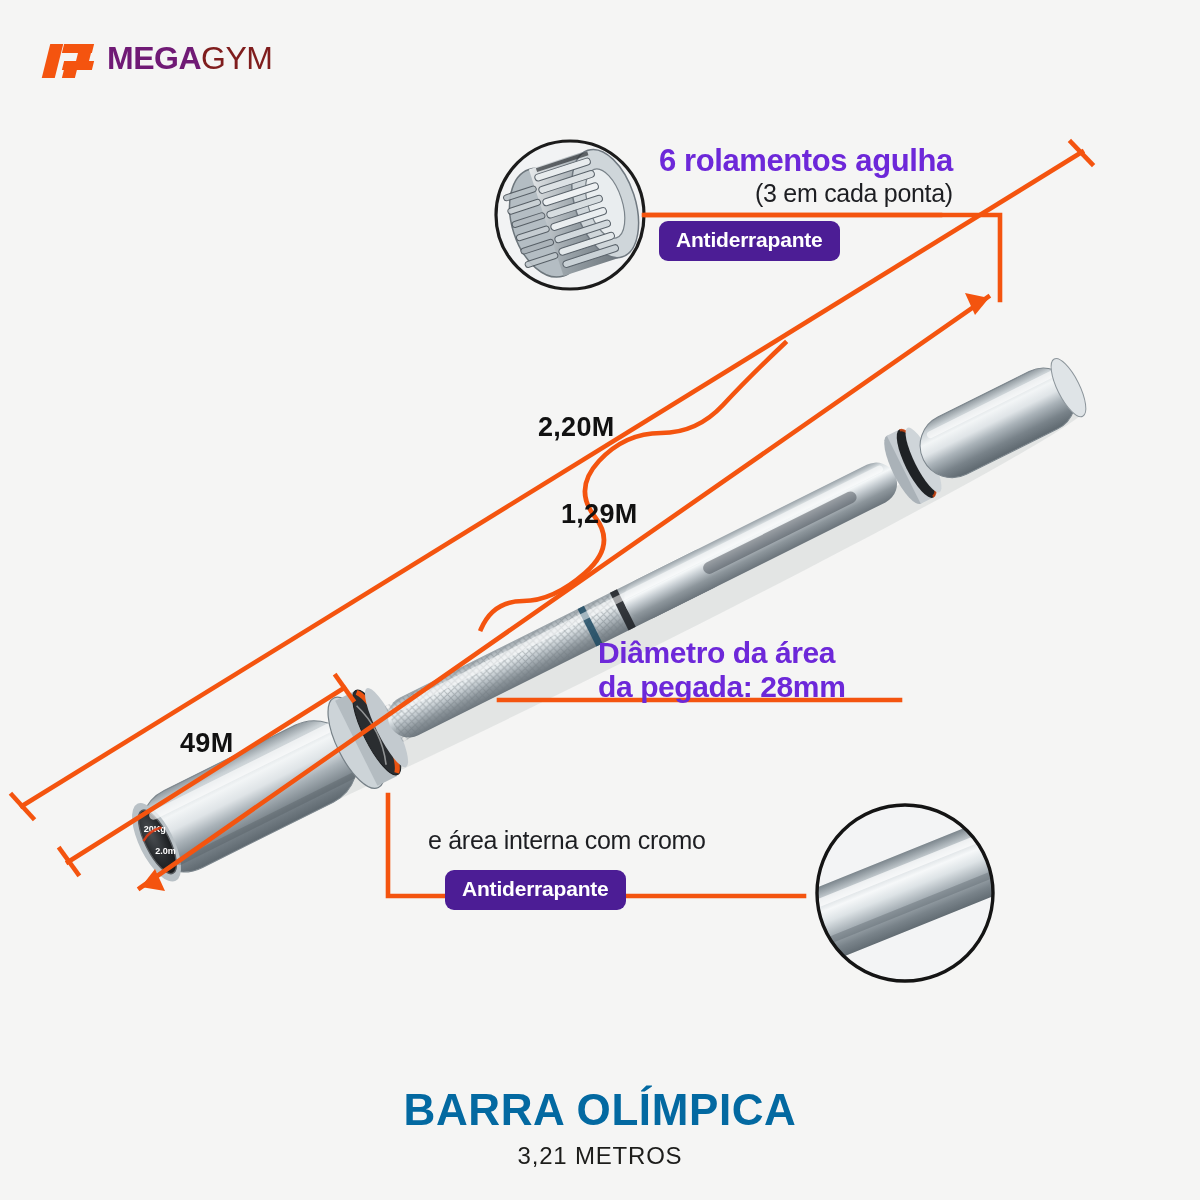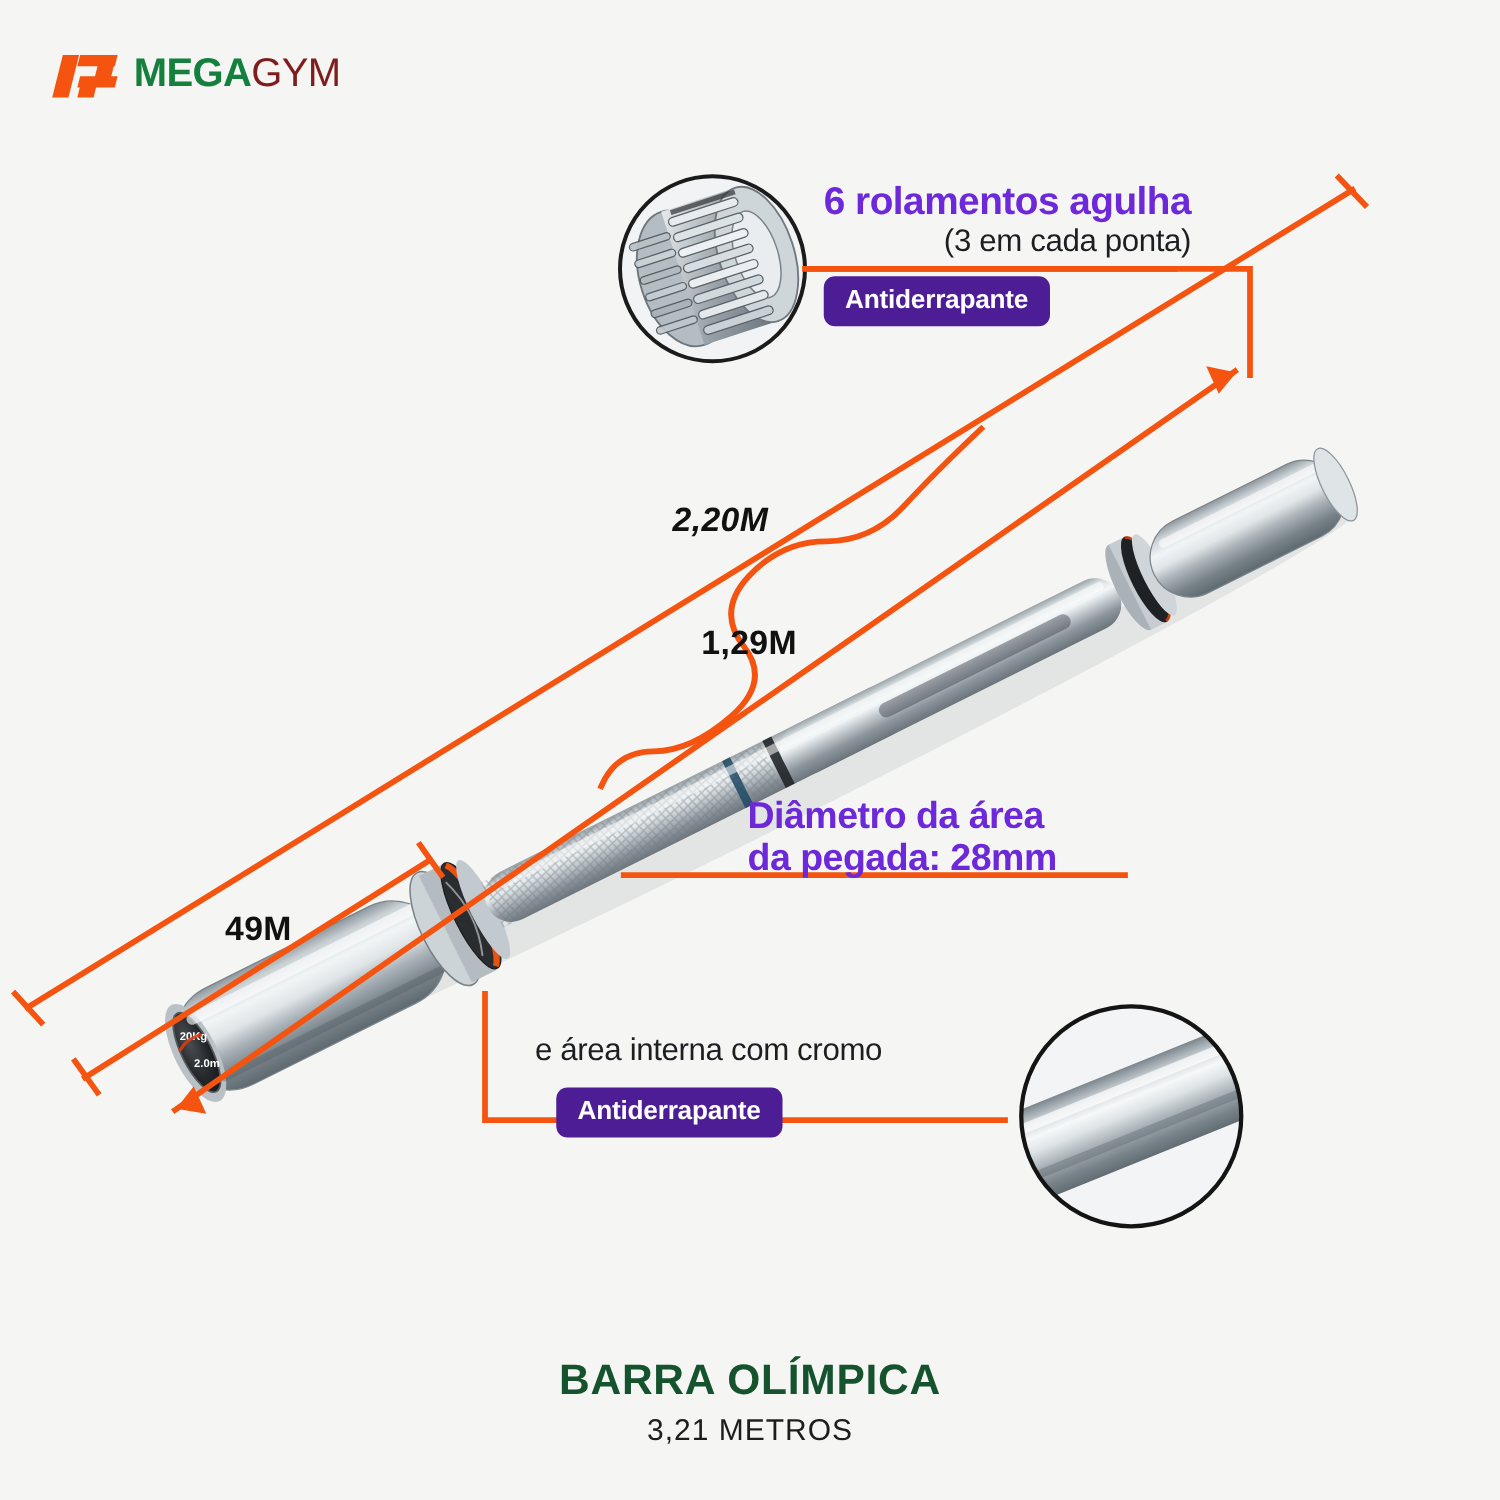--- a/index.html
+++ b/index.html
@@ -16,48 +16,48 @@
   
   #logo{position:absolute;left:46px;top:38px;display:flex;align-items:center;gap:9px;}
   #logo .mark{position:relative;width:52px;height:40px;}
   #logo .mark i{position:absolute;background:#f4540f;display:block;}
   #logo .b1{left:0;top:6px;width:13px;height:34px;transform:skewX(-14deg);}
   #logo .b2{left:17px;top:6px;width:30px;height:9px;transform:skewX(-14deg);}
   #logo .b3{left:31px;top:14px;width:13px;height:10px;transform:skewX(-14deg);}
   #logo .b4{left:17px;top:23px;width:30px;height:9px;transform:skewX(-14deg);}
   #logo .b5{left:17px;top:31px;width:13px;height:9px;transform:skewX(-14deg);}
   #logo .wordmark{font-size:32px;font-weight:bold;letter-spacing:-.5px;line-height:1;}
-  #logo .mega{color:#15803d;text-align:right;}
+  #logo .mega{color:#701a75;text-align:right;}
   #logo .gym{color:#7f1d1d;font-weight:400;}
 
   
   #barbell{position:absolute;left:0;top:0;width:1200px;height:1200px;pointer-events:none;}
 
   
   .ann{position:absolute;}
   .ann .hl{font-size:31px;font-weight:bold;color:#6d28d9;letter-spacing:-.4px;line-height:1.12;white-space:nowrap;}
   .ann .sub{font-size:25px;font-weight:400;color:#1d1e22;letter-spacing:-.3px;line-height:1.18;white-space:nowrap;text-align:right;}
   .badge{display:inline-block;background:#4c1d95;color:#fff;font-size:21px;font-weight:bold;
          letter-spacing:-.2px;padding:7px 17px 9px;border-radius:9px;white-space:nowrap;}
 
   #ann-bearing{left:659px;top:144px;}
   #ann-bearing .badge{margin-top:13px;}
   #ann-diam{left:598px;top:636px;}
   #ann-diam .hl{font-size:30px;}
   #ann-tips{left:428px;top:826px;}
   #ann-tips .badge{margin-top:14px;margin-left:17px;}
 
   .dimlabel{position:absolute;font-size:27px;font-weight:bold;color:#111;letter-spacing:.3px;white-space:nowrap;}
-  #dl-220{left:538px;top:401px;font-style:italic;}
+  #dl-220{left:538px;top:412px;}
   #dl-129{left:561px;top:499px;}
   #dl-49{left:180px;top:728px;}
 
   
   #footer{position:absolute;left:0;top:1085px;width:1200px;text-align:center;}
-  #footer .t1{font-size:34px;font-weight:bold;color:#14532d;letter-spacing:.6px;}
+  #footer .t1{font-size:44px;font-weight:bold;color:#0369a1;letter-spacing:.6px;}
   #footer .t2{font-size:24px;font-weight:400;color:#1d1d1b;letter-spacing:.8px;margin-top:7px;}
 </style>
 </head>
 <body>
 
 <div id="stage">
 
   <div id="logo">
     <span class="mark">
       <i class="b1"></i>

